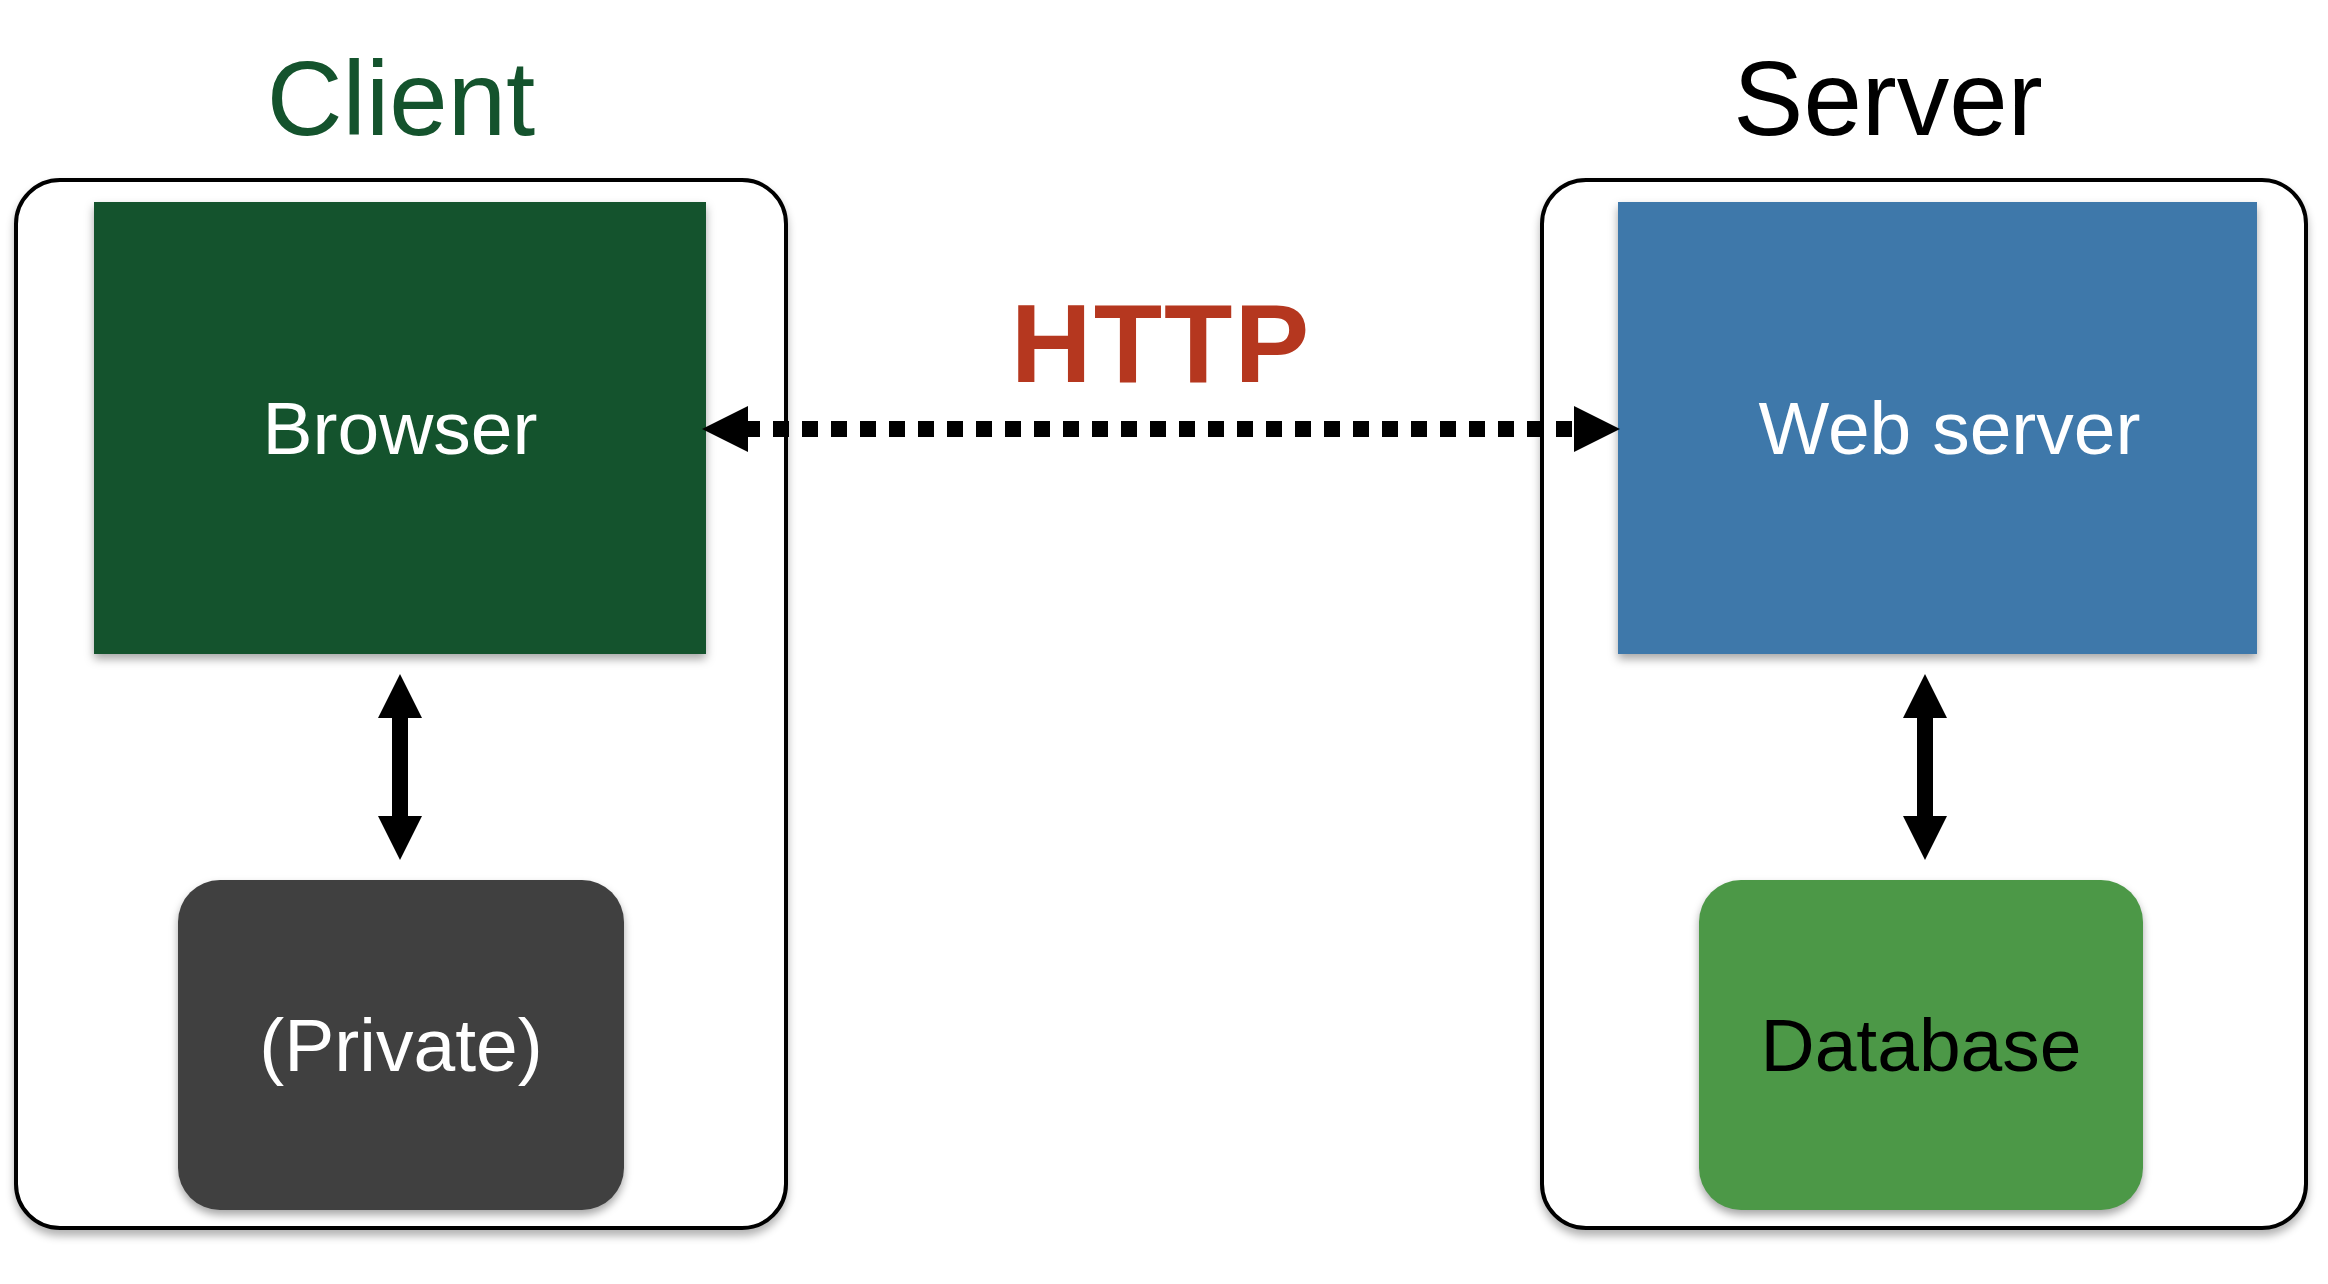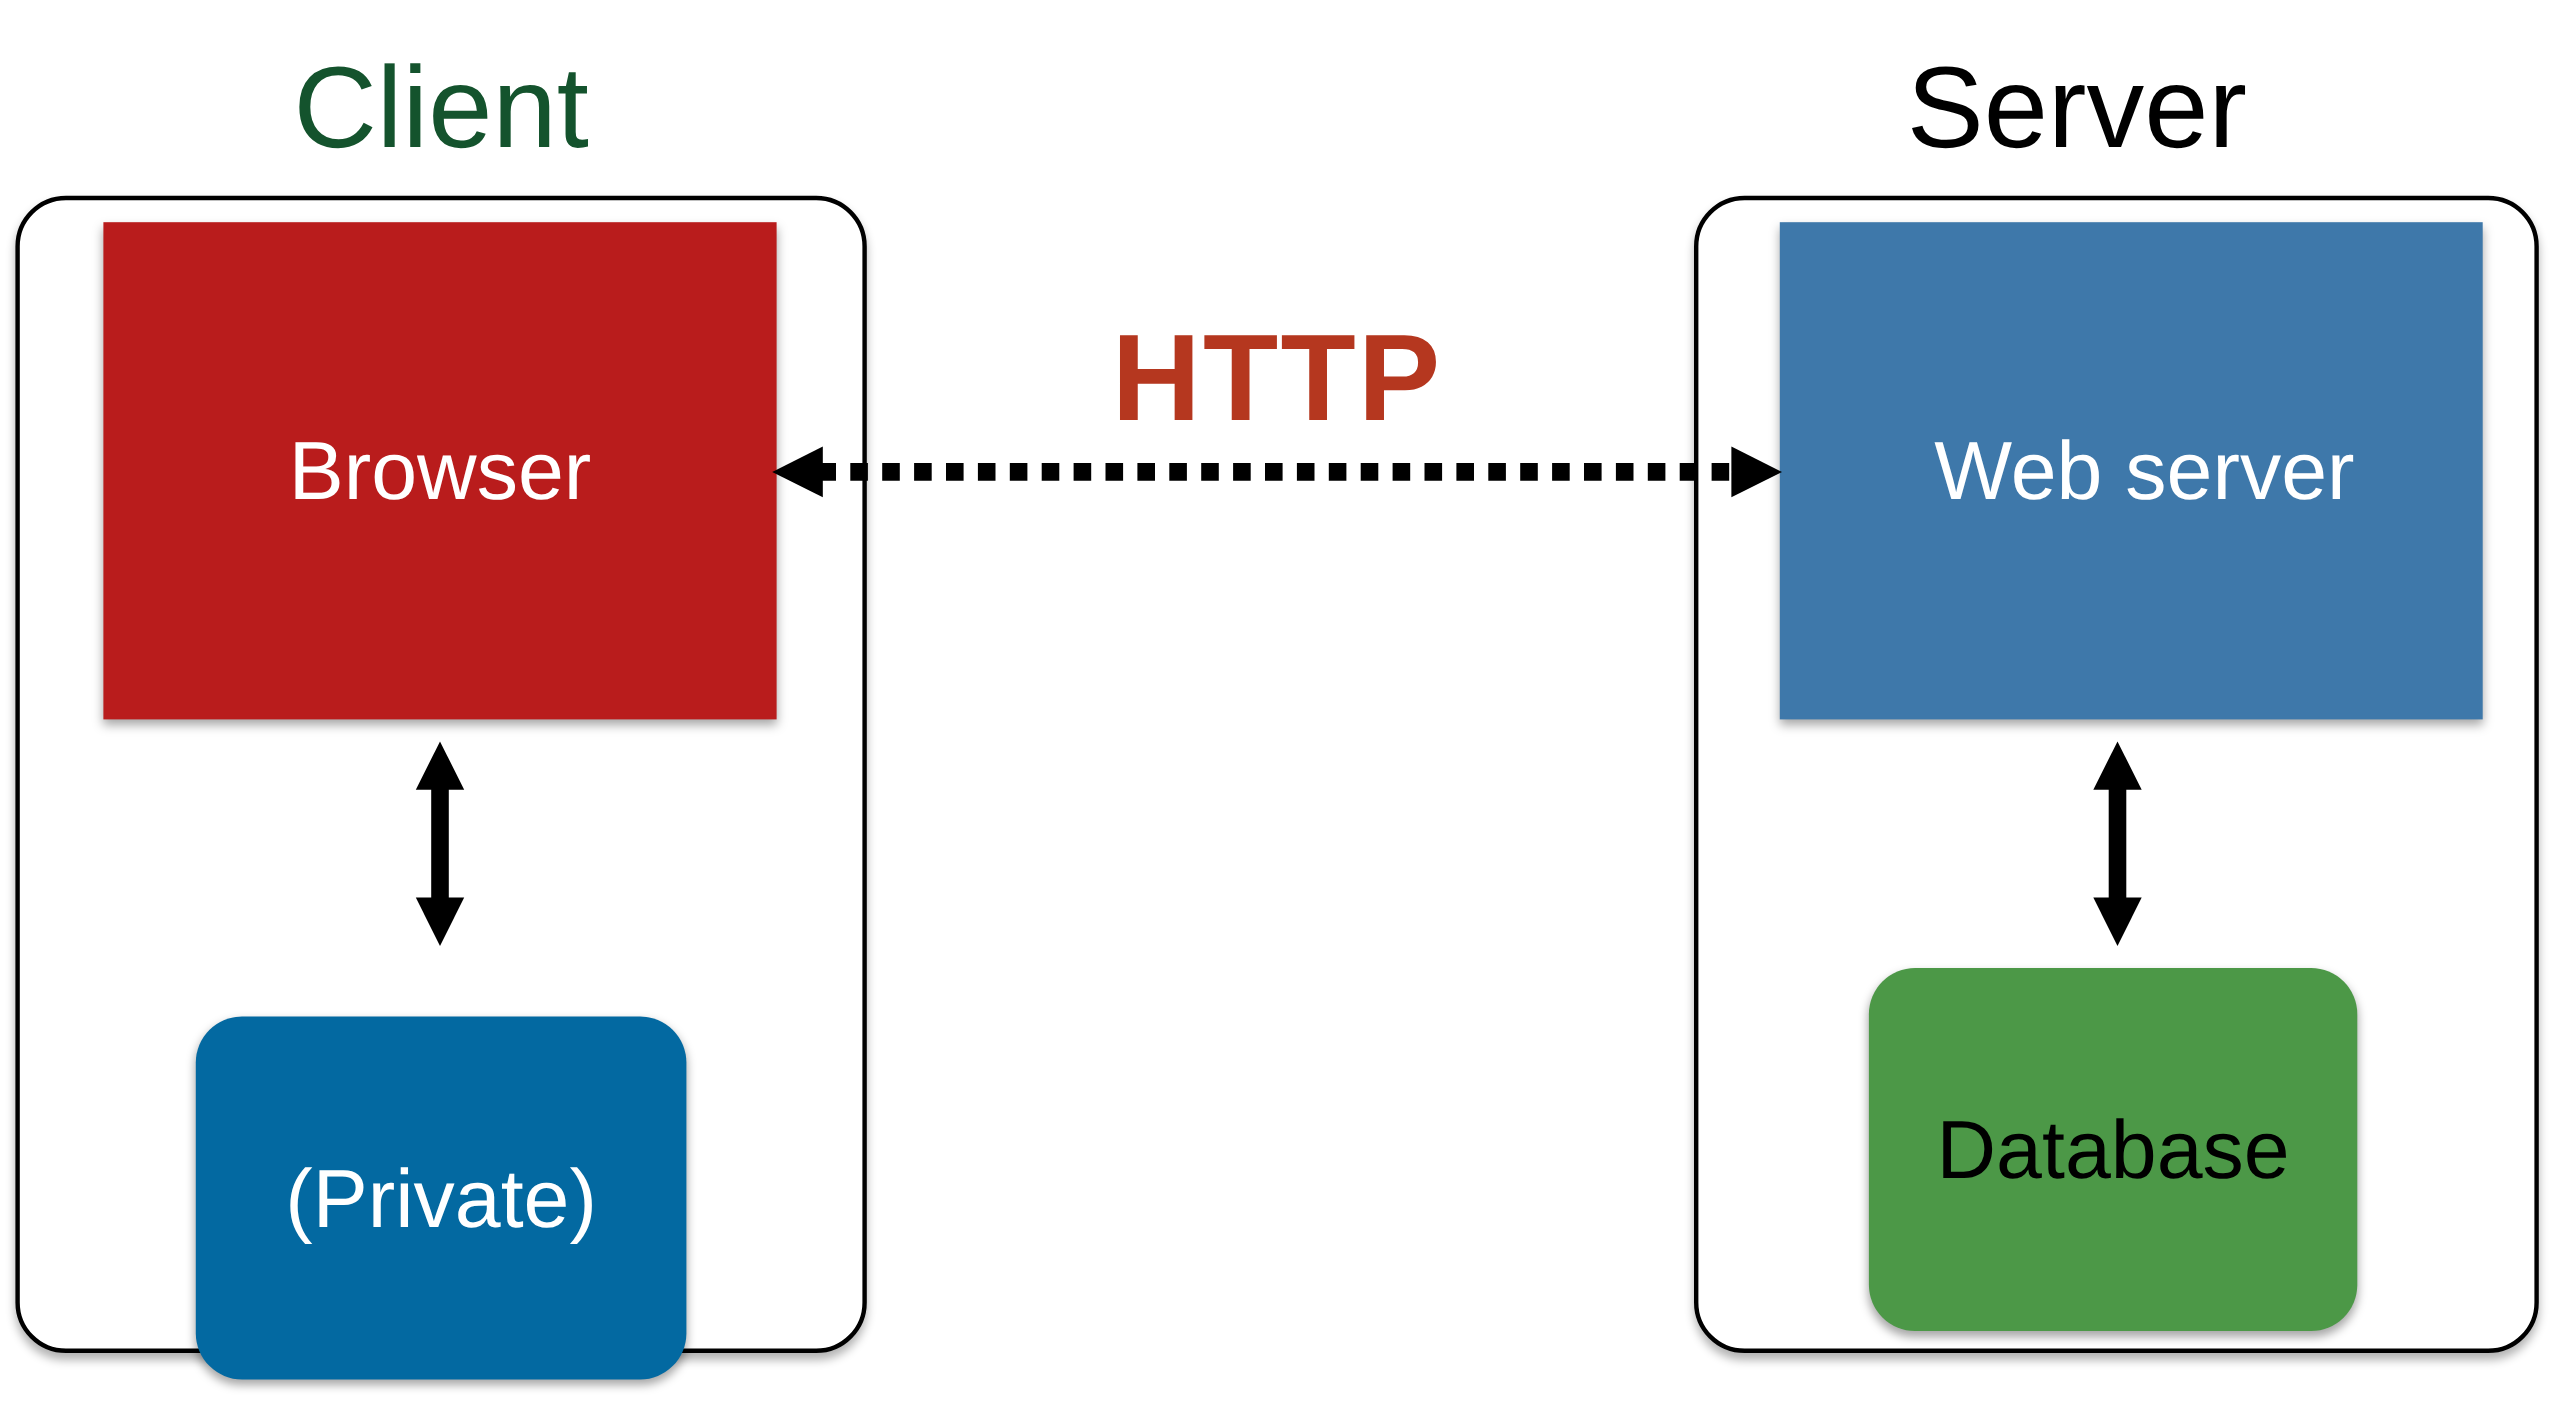--- a/index.html
+++ b/index.html
@@ -73,29 +73,29 @@
 <body>
 
 <div class="canvas">
 
   <div class="title client-title" style="color: #14532d;">Client</div>
   <div class="title server-title" style="color: rgb(0, 0, 0);">Server</div>
 
   <div class="container client-container"></div>
   <div class="container server-container"></div>
 
-  <div class="box browser-box" style="background-color: #b91c1c;">
+  <div class="box browser-box" style="background-color: #14532d;">
     <span style="color: rgb(255, 255, 255);">Browser</span>
   </div>
 
   <div class="box webserver-box" style="background-color: rgb(62, 120, 170); padding-left: 24px;">
     <span style="color: rgb(255, 255, 255);">Web server</span>
   </div>
 
-  <div class="box green-box private-data-box" style="background-color: #0369a1; margin-top: 44px;">
+  <div class="box green-box private-data-box" style="background-color: #404040;">
     <span style="color: rgb(255, 255, 255);">(Private)</span>
   </div>
 
   <div class="box green-box database-box" style="background-color: rgb(76, 152, 71);">
     <span style="color: #000000;">Database</span>
   </div>
 
   <div class="http-label" style="color: rgb(181, 55, 31);">HTTP</div>
 
   <svg class="arrow-svg http-arrow" width="922" height="60" viewBox="0 0 922 60">

